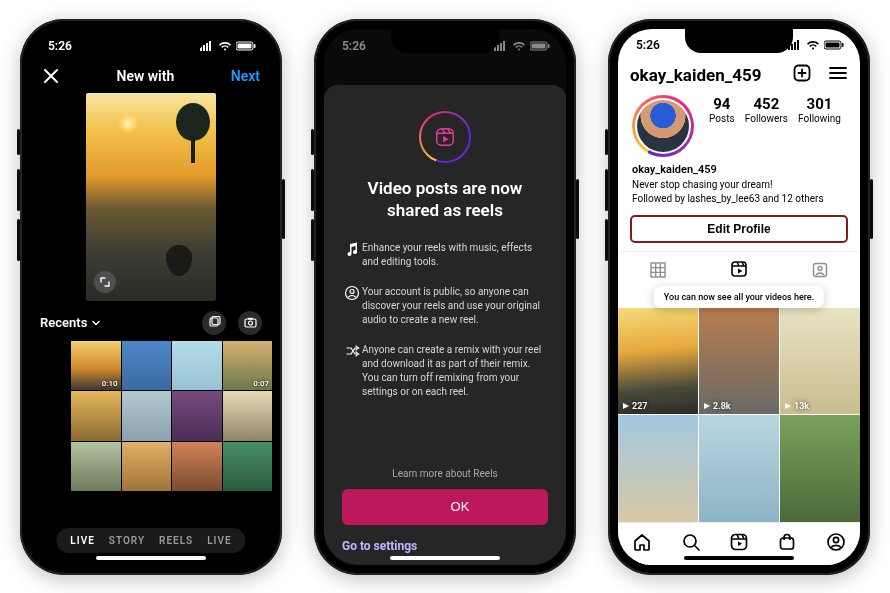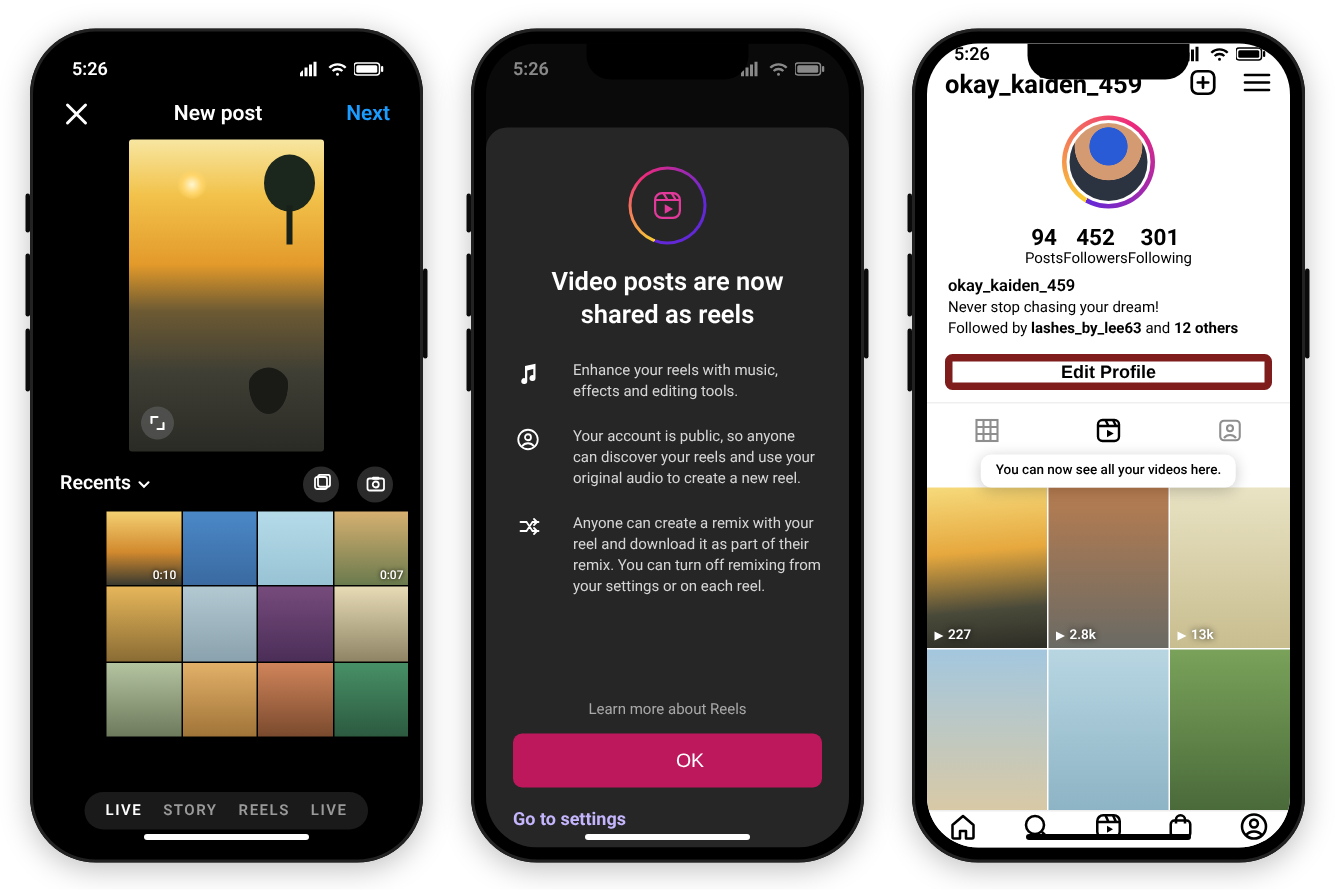--- a/index.html
+++ b/index.html
@@ -97,49 +97,49 @@
   .dim{ position:absolute; inset:0; background:rgba(20,20,20,.5);}
   .sheet{ position:absolute; left:0; right:0; top:56px; bottom:0;
     background:#262626; border-top-left-radius:14px; border-top-right-radius:14px;
     color:#fff; display:flex; flex-direction:column; padding:22px 18px 10px;}
   .reel-ico{ width:52px;height:52px;border-radius:50%;margin:4px auto 14px;
     background:conic-gradient(from 200deg,#f9ce34,#ee2a7b,#6228d7,#6228d7);
     display:flex;align-items:center;justify-content:center; position:relative;}
   .reel-ico::after{content:"";position:absolute;inset:2px;border-radius:50%;background:#262626;}
   .reel-ico svg{ position:relative; z-index:2;}
   .sheet h2{ font-size:17px; text-align:center; font-weight:600; line-height:1.3; margin-bottom:20px;}
-  .feat{ display:flex; gap:20px; margin-bottom:16px;}
+  .feat{ display:flex; gap:0; margin-bottom:16px;}
   .feat .ic{ width:20px; flex:0 0 20px; display:flex; justify-content:center;}
   .feat p{ font-size:10px; line-height:1.4; color:#d6d6d6;}
   .learn{ text-align:center; font-size:10px; color:#a8a8a8; margin-top:auto; margin-bottom:10px;}
   .ok-btn{ background:#be185d; color:#fff; border:none; border-radius:6px;
     height:36px; font-size:13px; font-weight:400; margin-bottom:8px;padding-left:30px;}
   .settings-link{ text-align:left; color:#c4b5fd; font-size:12px; font-weight:700; padding:6px 0 2px;}
 
   
   .p3 .screen{ background:#fff; color:#000; display:flex; flex-direction:column;}
   .prof-head{ display:flex; align-items:center; justify-content:space-between; padding:2px 12px 4px;}
   .uname{ font-size:17px; font-weight:700;}
   .head-ic{ display:flex; gap:16px; align-items:center;}
-  .prof-top{ display:flex; align-items:center; padding:4px 14px 6px; gap:10px;flex-direction:column;}
+  .prof-top{ display:flex; padding:4px 14px 6px; gap:10px;}
   .avatar-wrap{ width:62px;height:62px;border-radius:50%;
     background:conic-gradient(from 210deg,#f9ce34,#ee2a7b,#6228d7);
     display:flex;align-items:center;justify-content:center;}
   .avatar{ width:56px;height:56px;border-radius:50%;background:#fff;overflow:hidden;
     display:flex;align-items:center;justify-content:center;}
   .avatar-img{ width:52px;height:52px;border-radius:50%;
     background:radial-gradient(circle at 50% 30%, #2a5bd7 0 28%, #d49a72 29% 50%, #2b3340 51% 100%);}
   .stats{ flex:1; display:flex; justify-content:space-around; text-align:center;}
   .stat .n{ font-size:15px; font-weight:700;}
   .stat .l{ font-size:10px;}
   .bio{ padding:0 14px 6px; font-size:10px; line-height:1.35;}
   .bio .bn{ font-weight:600; font-size:11px;}
   .bio .mut{ color:#000;}
-  .bio .mut b{ font-weight:700;}
-  .edit-btn{ margin:4px 12px 8px; height:28px; border:5px solid #7f1d1d; border-radius:5px;
+  .bio .mut b{ font-weight:400;}
+  .edit-btn{ margin:4px 12px 8px; height:28px; border:2px solid #7f1d1d; border-radius:5px;
     background:#fff; font-size:12px; font-weight:600;}
   .tabs3{ display:flex; border-top:1px solid #efefef;}
   .tab3{ flex:1; height:36px; display:flex; align-items:center; justify-content:center; position:relative;}
   .tab3.active{ border-bottom:1.5px solid #000;}
   .tooltip{ position:absolute; top:34px; left:50%; transform:translateX(-50%);
     background:#fff; border-radius:7px; box-shadow:0 2px 10px rgba(0,0,0,.22);
     padding:6px 10px; font-size:9px; font-weight:500; white-space:nowrap; text-align:center; z-index:30;}
   .tooltip::before{ content:""; position:absolute; top:-5px; left:50%; transform:translateX(-50%);
     border:5px solid transparent; border-bottom-color:#fff;}
   .pgrid{ display:grid; grid-template-columns:repeat(3,1fr); gap:1px; margin-top:20px;}
@@ -190,21 +190,21 @@
           </span>
       </span>
     </div>
 
     <div class="p1-head">
       <span class="close-x">
         <svg width="18" height="18">
             <path d="M3 3l12 12M15 3L3 15" stroke="#fff" stroke-width="2" stroke-linecap="round"></path>
           </svg>
       </span>
-      <span class="p1-title">New post</span>
+      <span class="p1-title">New with</span>
       <span class="p1-next">Next</span>
     </div>
 
     <div class="preview">
       <div class="sun"></div>
       <div class="tree">
           <div class="foliage"></div>
           <div class="trunk"></div>
         </div>
       <div class="sitter"></div>

